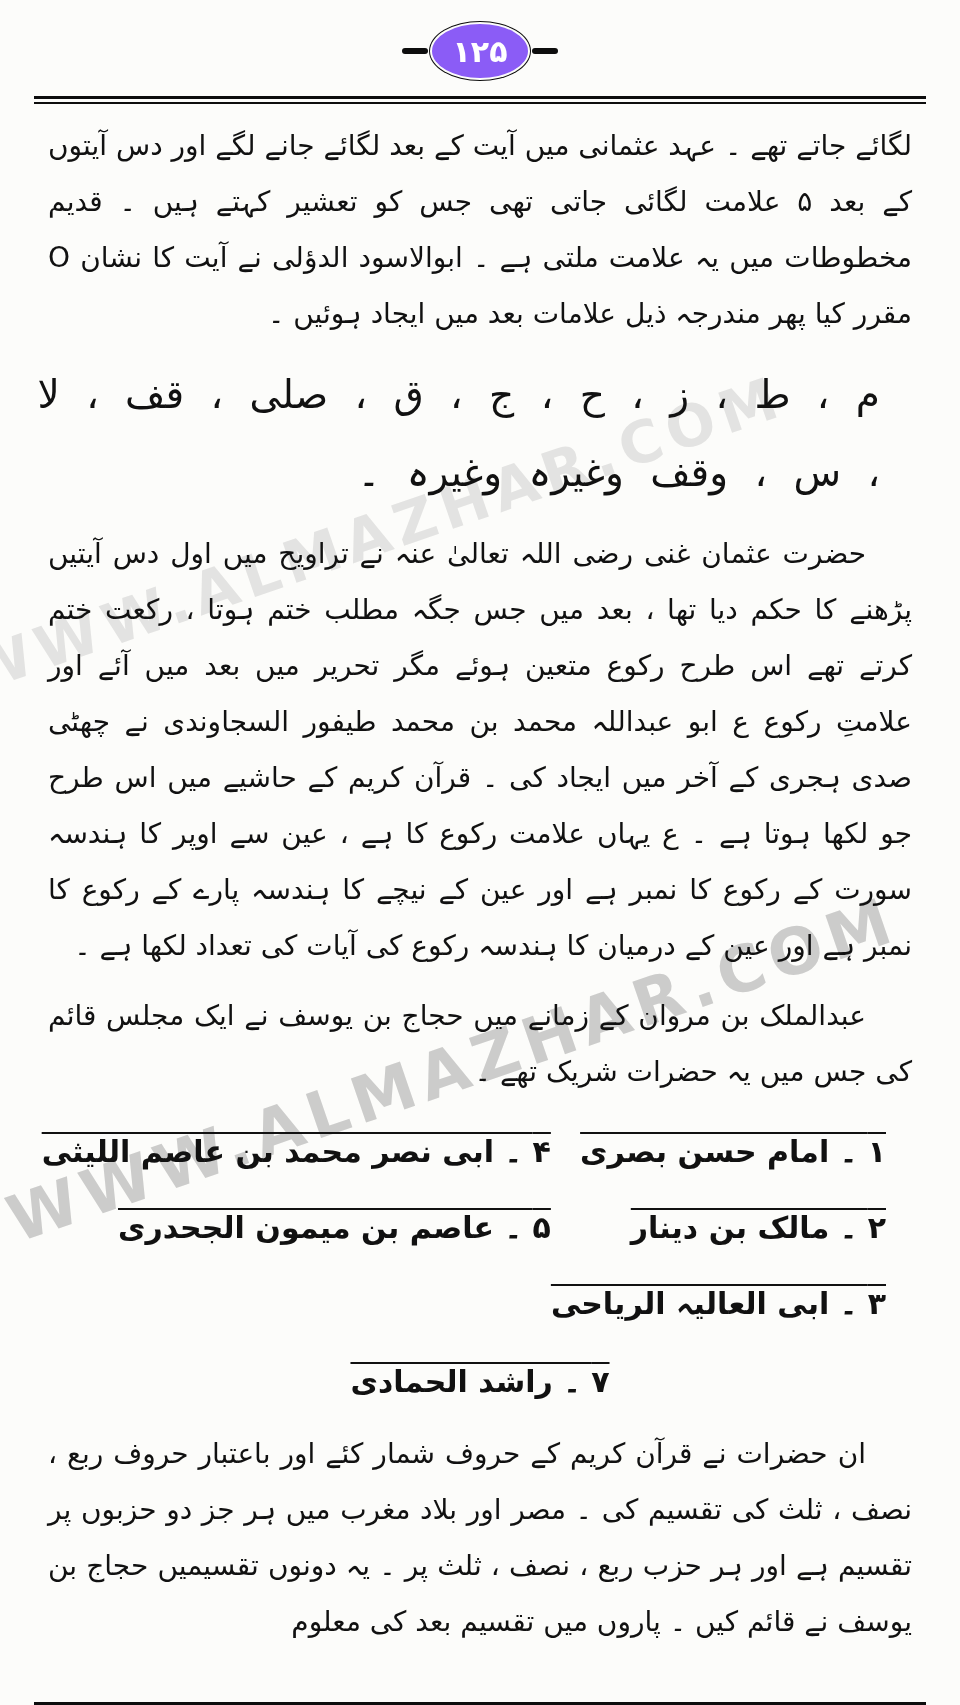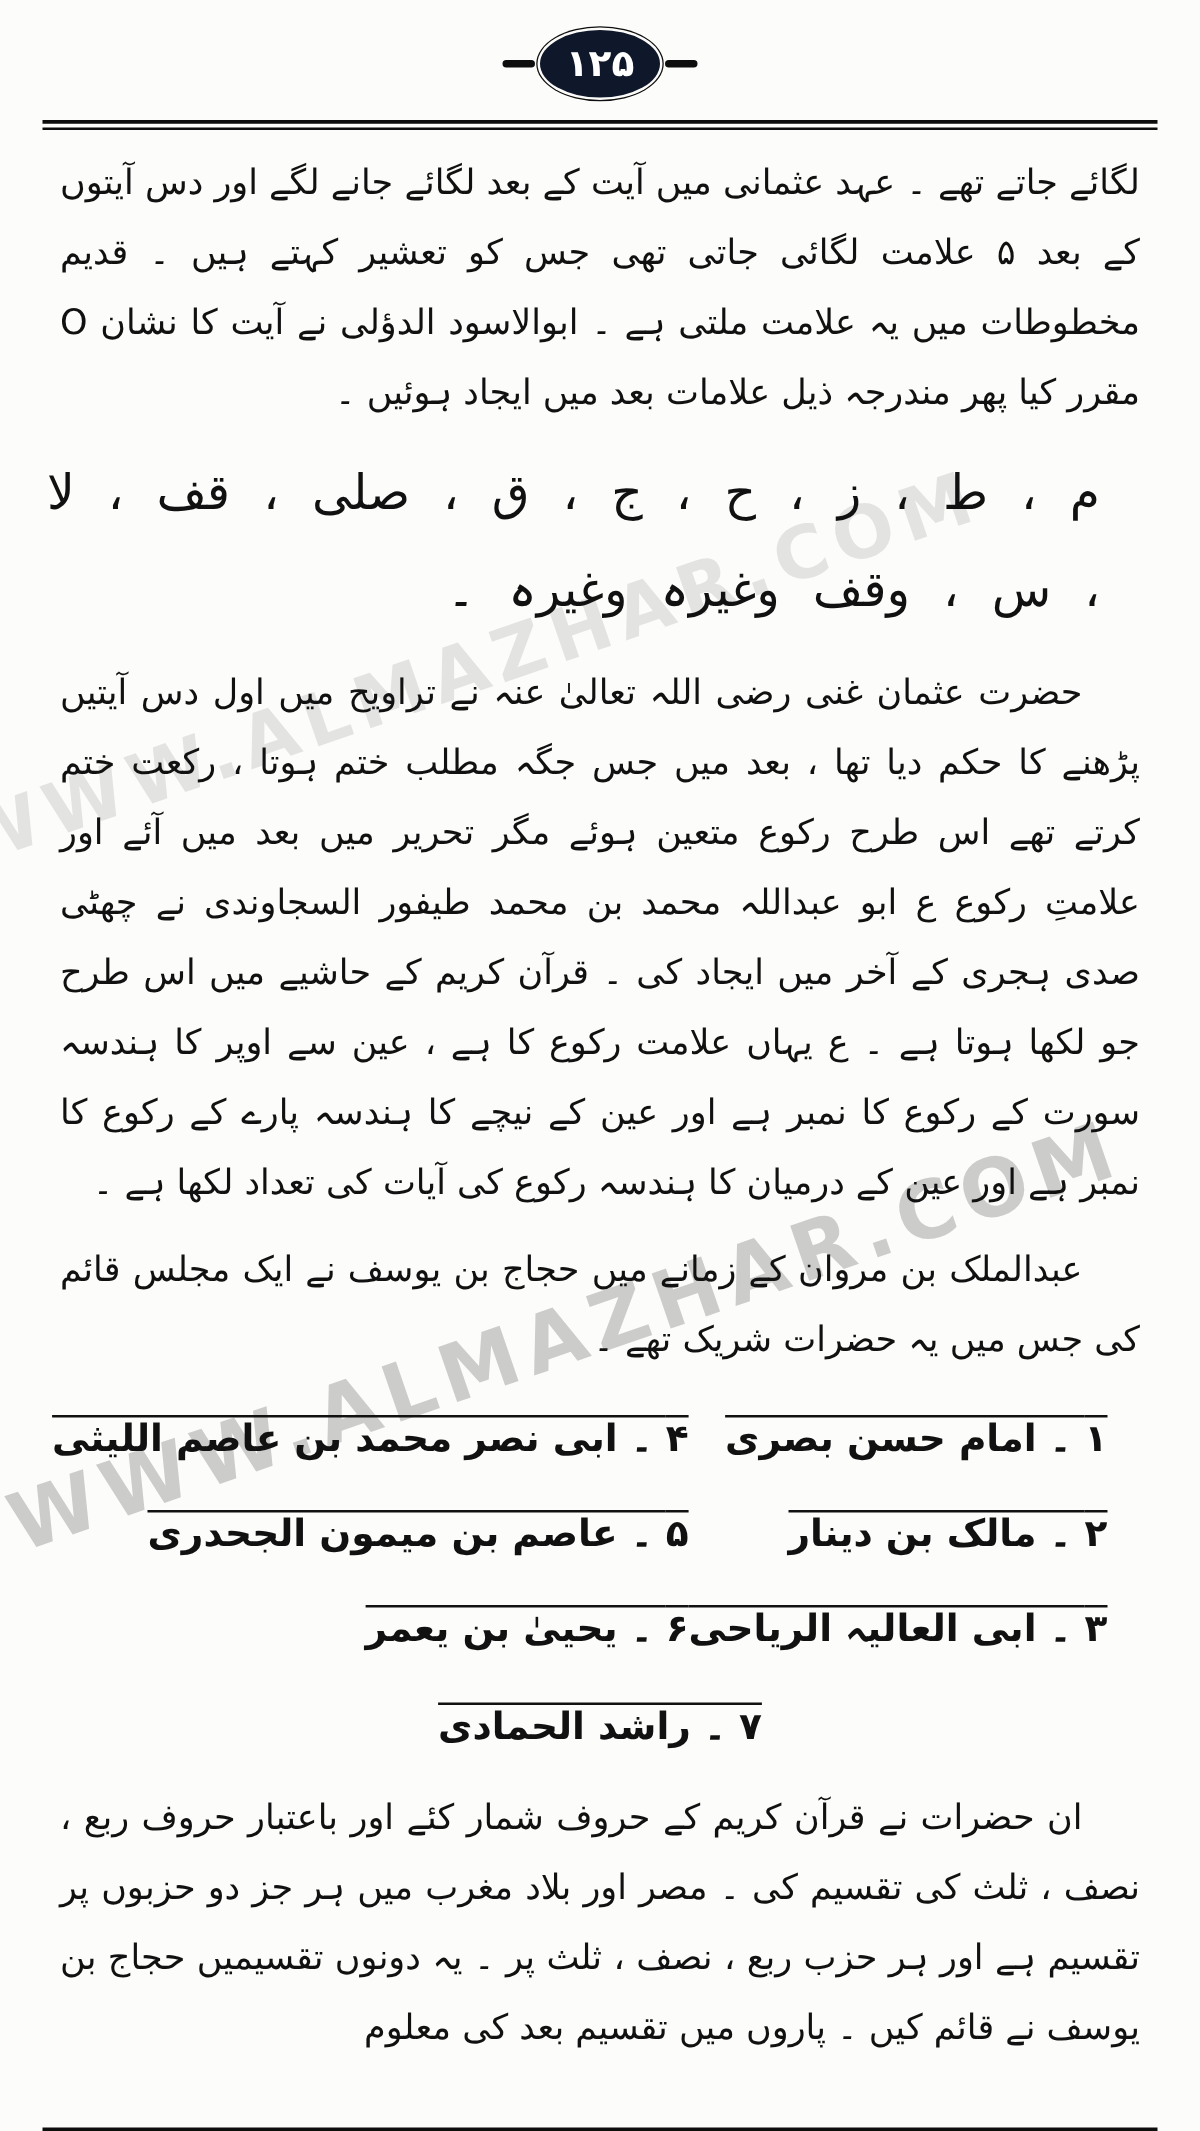--- a/index.html
+++ b/index.html
@@ -45,21 +45,21 @@
   
   .header {
     padding-top: 24px;
     display: flex;
     justify-content: center;
   }
   .page-number-badge {
     position: relative;
     min-width: 96px;
     height: 54px;
-    background: #0f172a;
+    background: #8b5cf6;
     border-radius: 50%;
     display: flex;
     align-items: center;
     justify-content: center;
     box-shadow: 0 0 0 2px #fcfcfa, 0 0 0 3px #0d0d0d;
   }
   .page-number-badge::before,
   .page-number-badge::after {
     content: "";
     position: absolute;
@@ -191,21 +191,20 @@
 
     <div class="scholars">
       <div class="col">
         <div class="scholar">۱ ۔ امام حسن بصری</div>
         <div class="scholar">۲ ۔ مالک بن دینار</div>
         <div class="scholar">۳ ۔ ابی العالیہ الریاحی</div>
       </div>
       <div class="col">
         <div class="scholar">۴ ۔ ابی نصر محمد بن عاصم اللیثی</div>
         <div class="scholar">۵ ۔ عاصم بن میمون الجحدری</div>
-        <div class="scholar">۶ ۔ یحییٰ بن یعمر</div>
       </div>
     </div>
 
     <div class="scholar-center">
       <span>۷ ۔ راشد الحمادی</span>
     </div>
 
     <p class="para indent">ان حضرات نے قرآن کریم کے حروف شمار کئے اور باعتبار حروف ربع ، نصف ، ثلث کی تقسیم کی ۔ مصر اور بلاد مغرب میں ہر جز دو حزبوں پر تقسیم ہے اور ہر حزب ربع ، نصف ، ثلث پر ۔ یہ دونوں تقسیمیں حجاج بن یوسف نے قائم کیں ۔ پاروں میں تقسیم بعد کی معلوم</p>
 
   </div>

